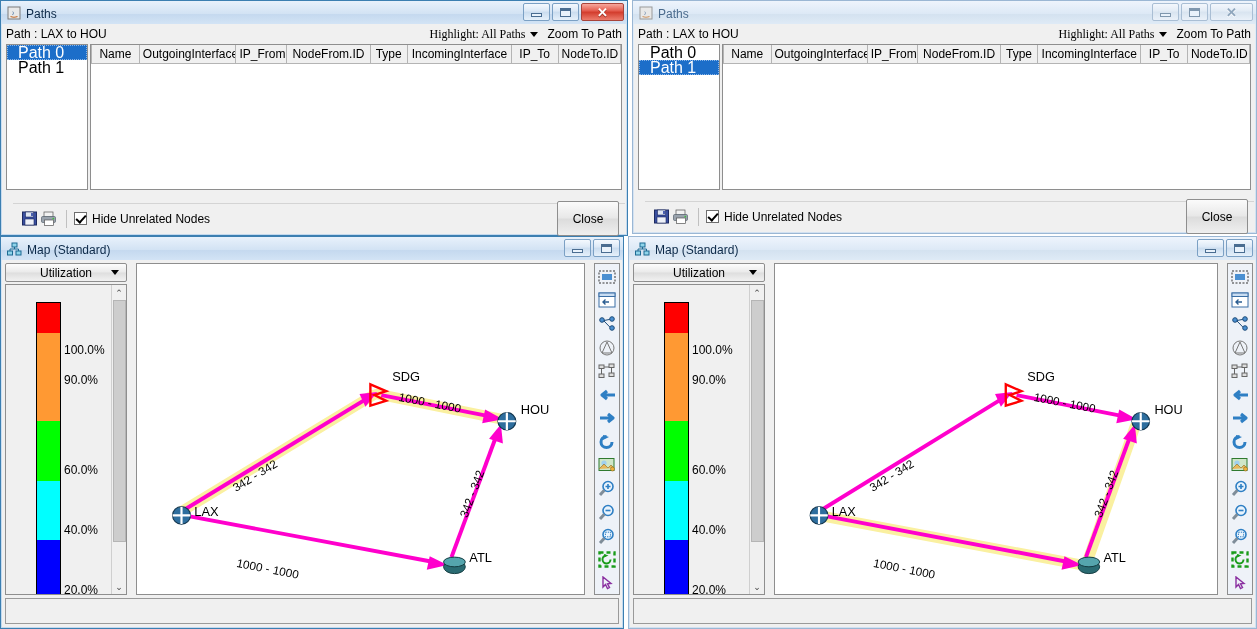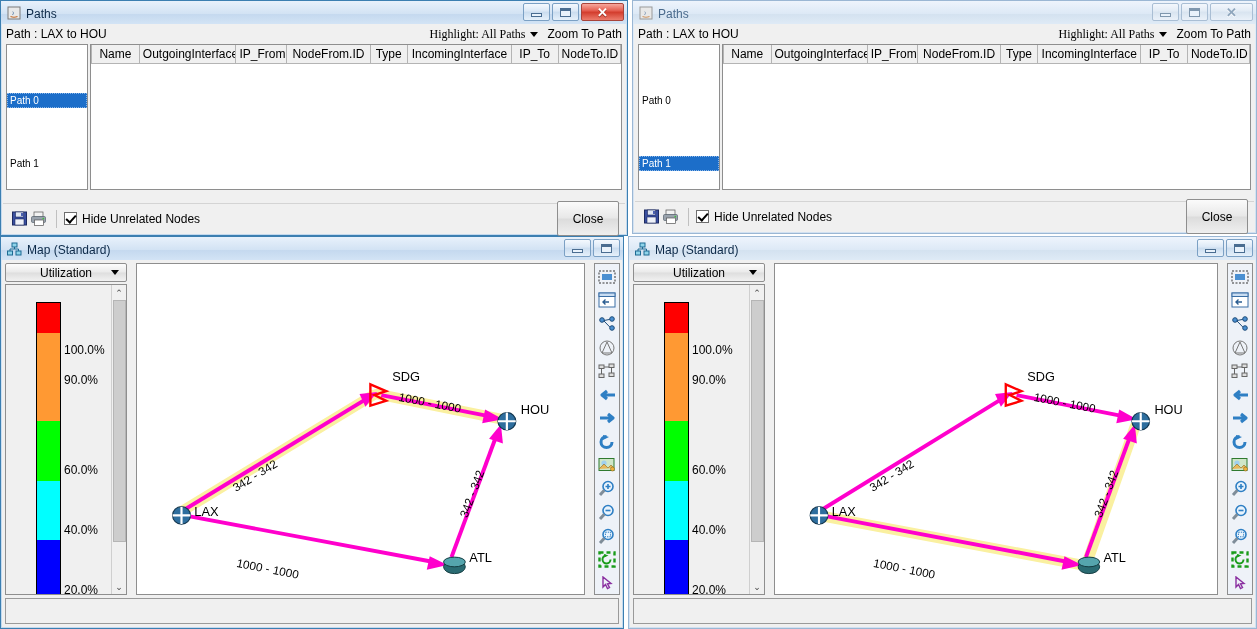--- a/index.html
+++ b/index.html
@@ -61,38 +61,38 @@
   .path-header-right { display: flex; align-items: center; gap: 10px; }
   .hl-combo { display: flex; align-items: center; gap: 4px; cursor: pointer; font-family: Liberation Serif, serif; }
   .caret-dn { width: 0; height: 0; border-left: 4px solid transparent; border-right: 4px solid transparent; border-top: 5px solid #000; }
   .zoom-to-path { cursor: pointer; }
 
   .path-content { display: flex; padding: 0 4px; gap: 2px; }
   .path-list {
     width: 82px; background: #ffffff; border: 1px solid #8e8e8e;
     height: 146px; padding: 0; overflow: hidden;
   }
-  .path-item { height: 15px; line-height: 15px; padding-left: 3px; font-size: 10px; color: #000; cursor: pointer; margin-top: 48px; }
+  .path-item { height: 15px; line-height: 15px; padding-left: 11px; font-size: 16px; color: #000; cursor: pointer; }
   .path-item.selected { background: #1c6ec9; color: #ffffff; outline: 1px dotted #8ab6e8; outline-offset: -1px; }
 
   .path-table-wrap { flex: 1; border: 1px solid #8e8e8e; background: #ffffff; height: 146px; overflow: hidden; }
   table.ptable { border-collapse: collapse; width: 100%; table-layout: fixed; font-size: 12px; }
   table.ptable th {
     background: #f0f0f0; border: 1px solid #b4b4b4; border-top: none;
     font-weight: normal; text-align: center; height: 18px; padding: 0 3px;
     color: #000; white-space: nowrap; overflow: hidden;
   }
   table.ptable td {
     border: 1px solid #c8c8c8; height: 17px; padding: 0 3px; color: #000;
     white-space: nowrap; overflow: hidden; background: #ffffff;
   }
   .ptable-filler { background: #ffffff; height: 92px; border-top: none; }
 
   .paths-footer {
-    position: absolute; left: 1px; right: 1px; bottom: 1px; height: 30px;
+    position: absolute; left: 11px; right: 1px; bottom: 1px; height: 30px;
     background: #f0f0f0; display: flex; align-items: center; padding: 12px 6px;
     border-top: 1px solid #d4d4d4;
   }
   .tool-ico { width: 20px; height: 20px; display: flex; align-items: center; justify-content: center; cursor: pointer; }
   .vdiv { width: 1px; height: 18px; background: #c0c0c0; margin: 0 7px; }
   .chk-row { display: flex; align-items: center; gap: 5px; cursor: pointer; }
   .chk { width: 13px; height: 13px; border: 1px solid #6e6e6e; background: #fff; position: relative; }
   .chk::after {
     content: ""; position: absolute; left: 3px; top: 0px; width: 4px; height: 8px;
     border: solid #000; border-width: 0 2px 2px 0; transform: rotate(42deg);

